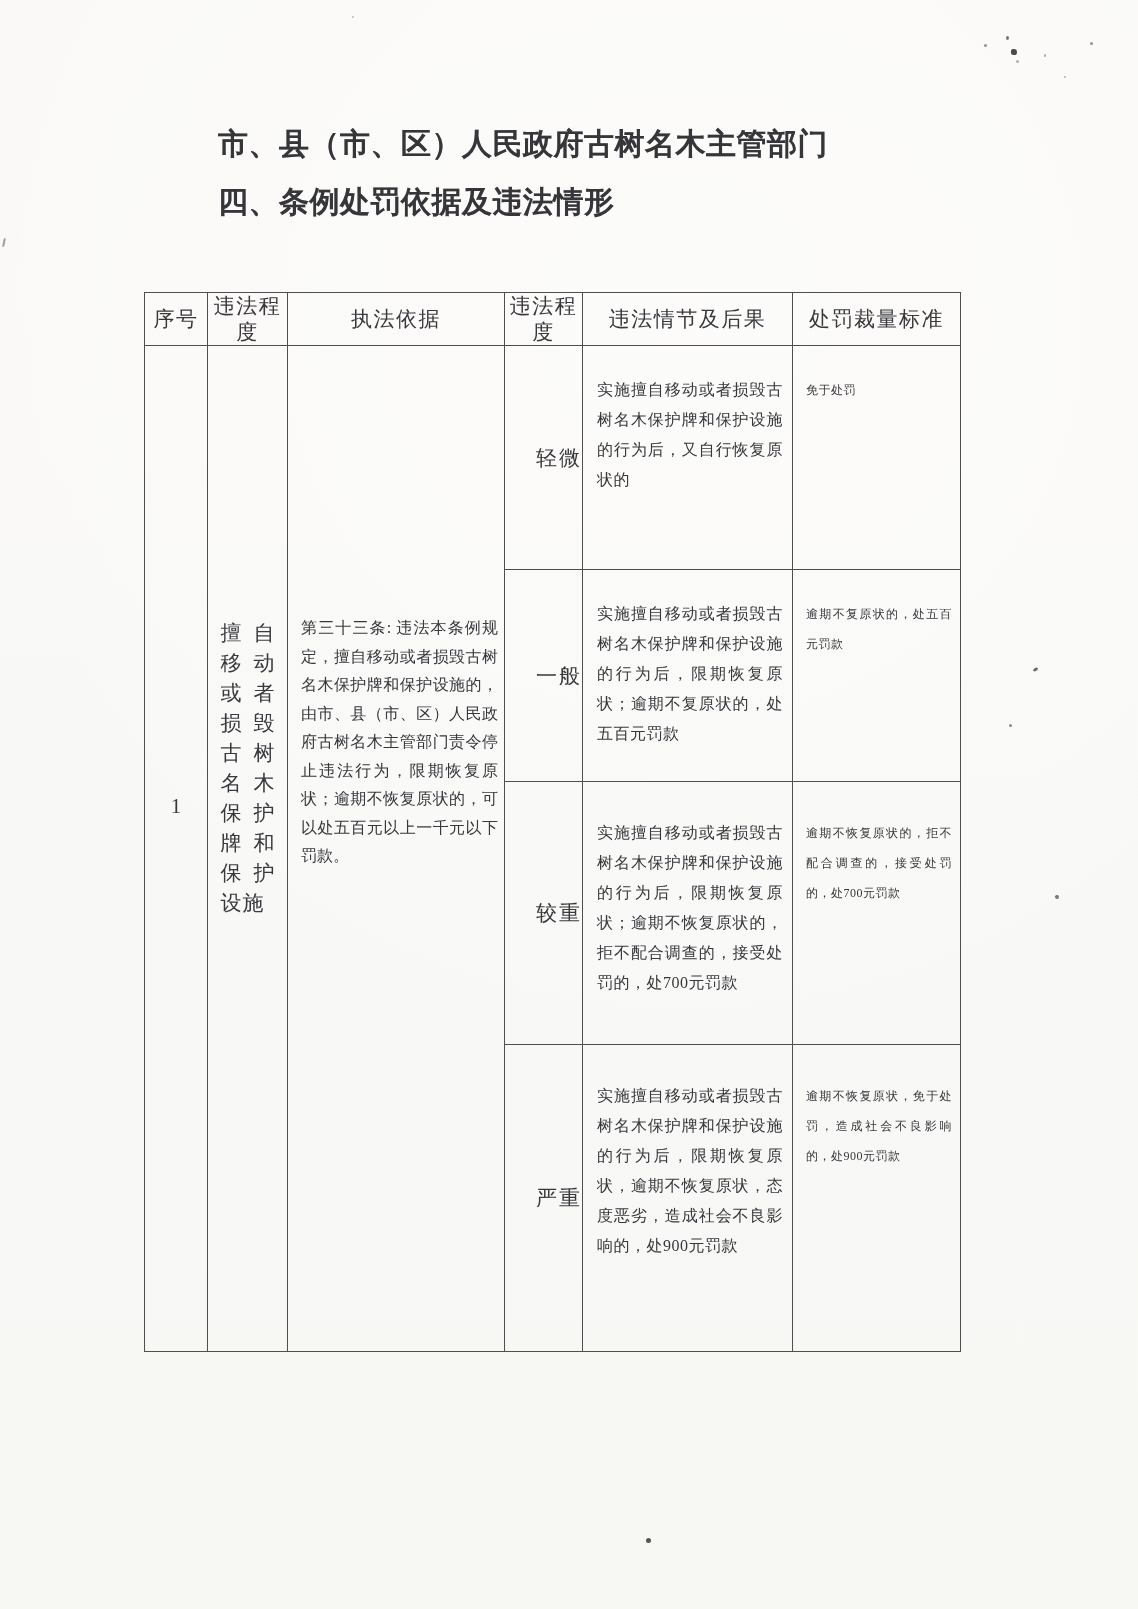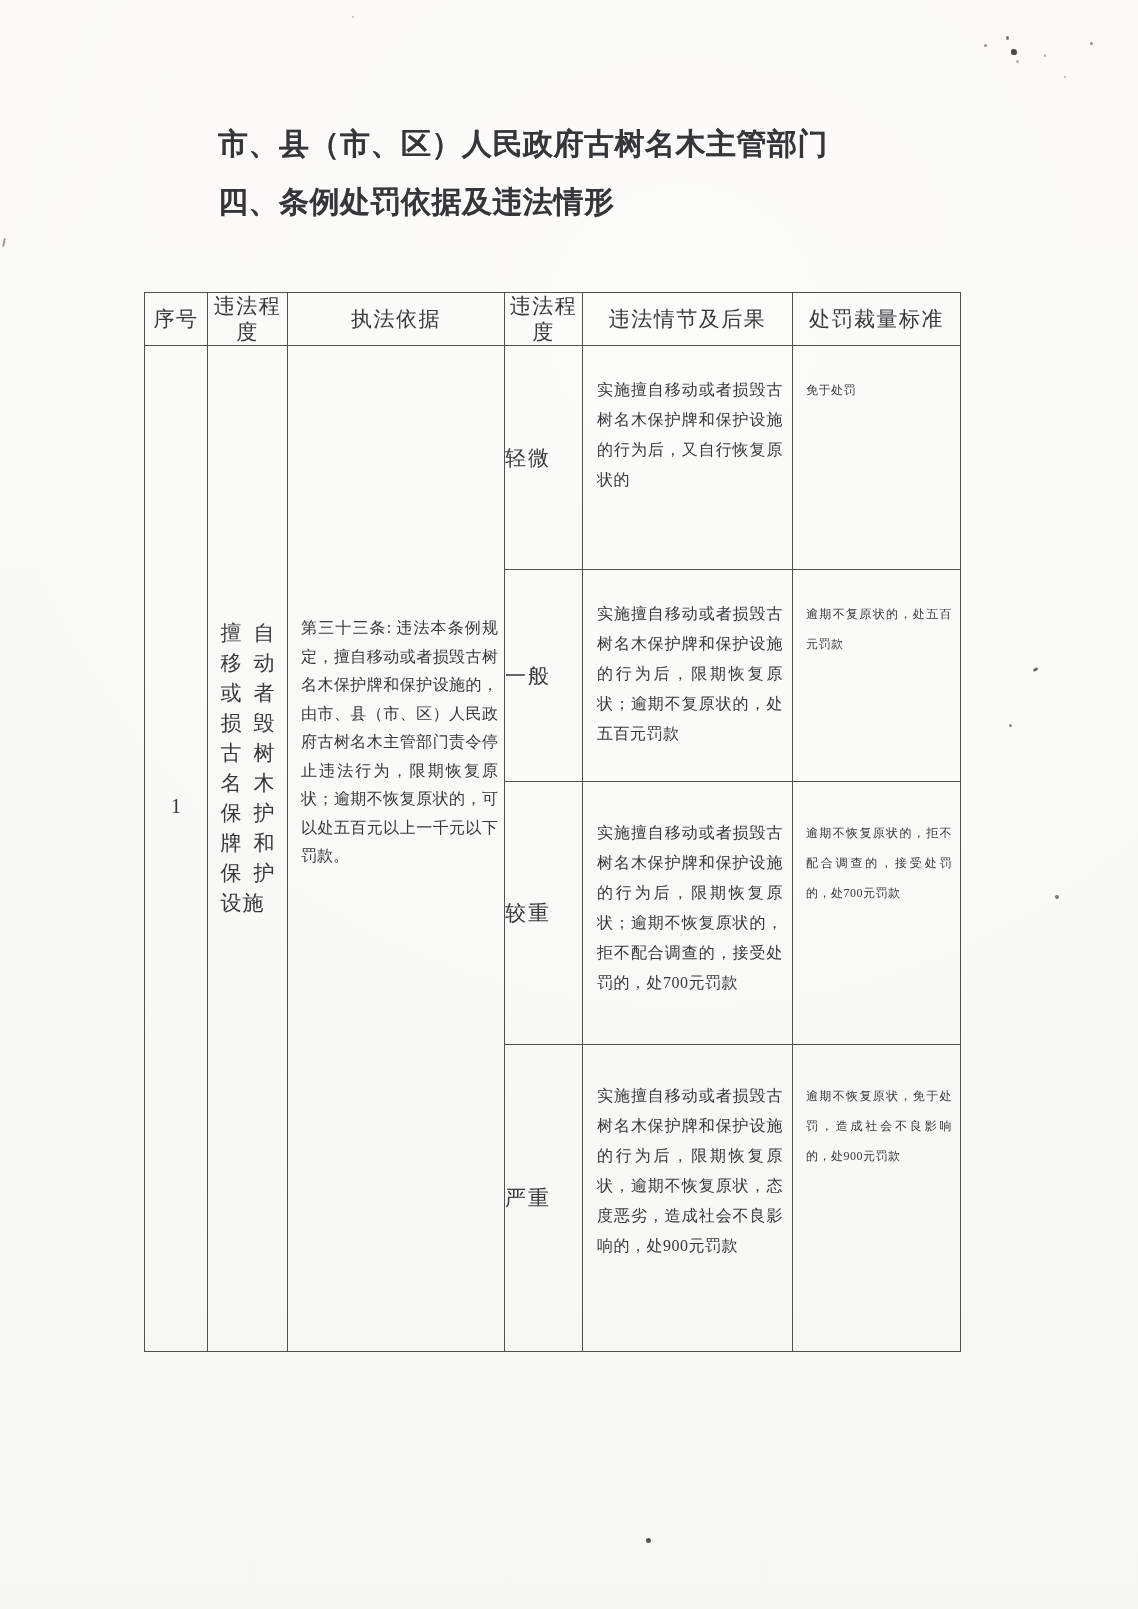--- a/index.html
+++ b/index.html
@@ -48,21 +48,21 @@
   .behavior-inner{width:54px;margin:272px auto 0;font-size:21px;line-height:30px;color:#38383d;}
   .bpair{display:flex;justify-content:space-between;}
   .bpair.last{justify-content:flex-start;letter-spacing:1px;}
 
   .legal-inner{
     width:197px;margin:268px 6px 0 13px;
     font-size:16px;line-height:28.5px;
     text-align:justify;text-justify:inter-ideograph;color:#37373c;
   }
 
-  td.cell-severity{text-align:left;vertical-align:middle;font-size:21px;letter-spacing:2px;color:#38383d;}
+  td.cell-severity{text-align:right;vertical-align:middle;font-size:21px;letter-spacing:2px;color:#38383d;}
 
   .circ-inner{
     width:186px;margin:29px 10px 0 14px;
     font-size:16px;line-height:30px;letter-spacing:.5px;
     text-align:justify;text-justify:inter-ideograph;color:#37373c;
   }
   .pen-inner{
     width:146px;margin:29px 8px 0 13px;
     font-size:12px;line-height:30px;letter-spacing:.5px;
     text-align:justify;text-justify:inter-ideograph;color:#37373c;

